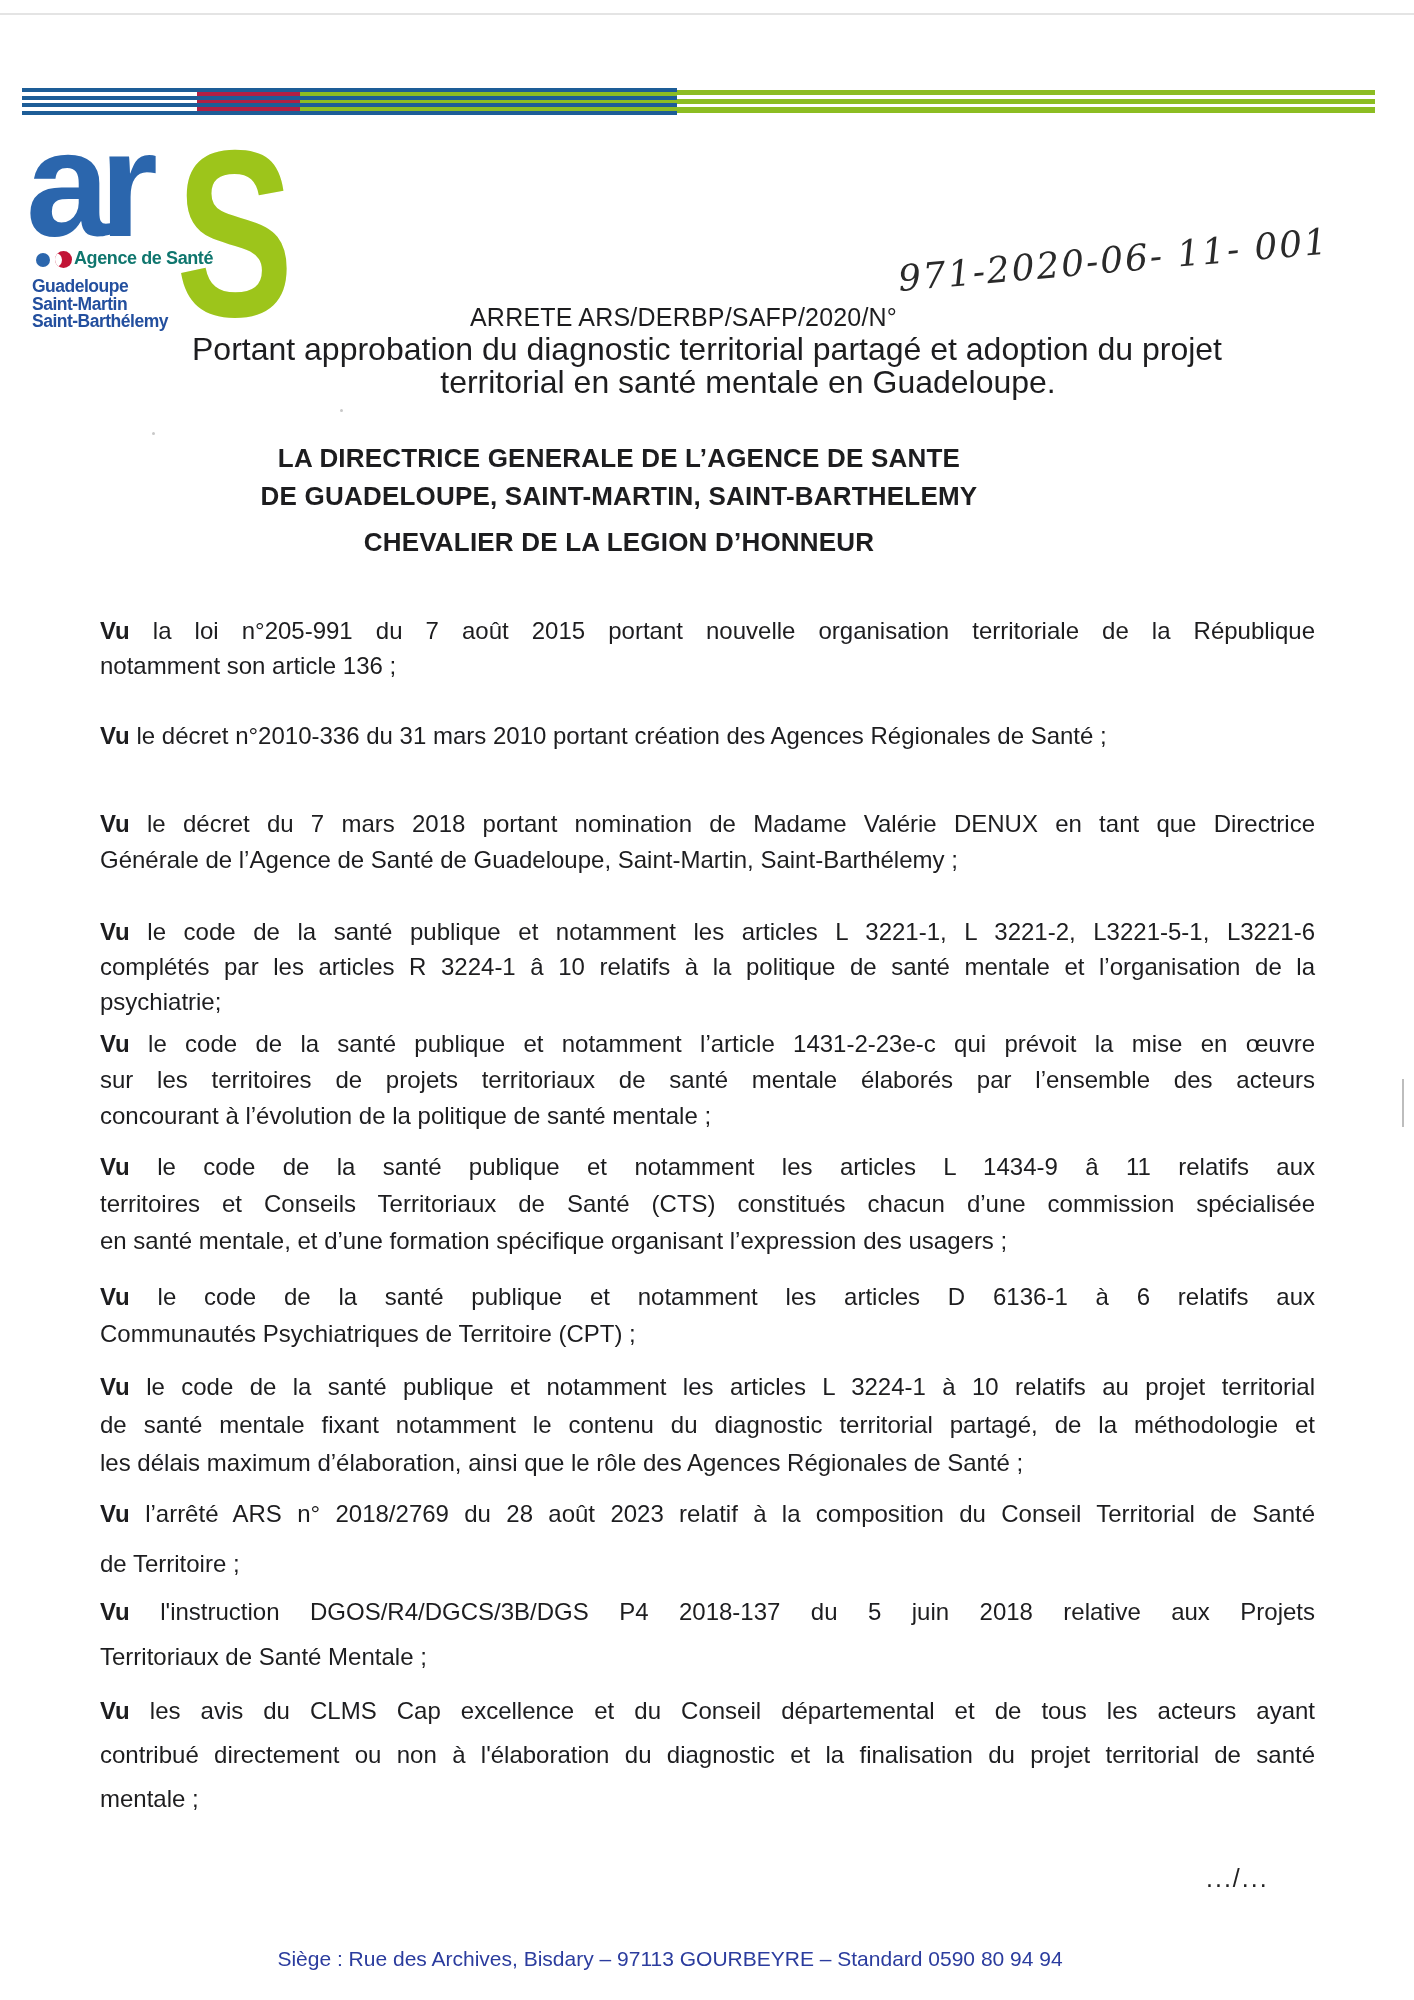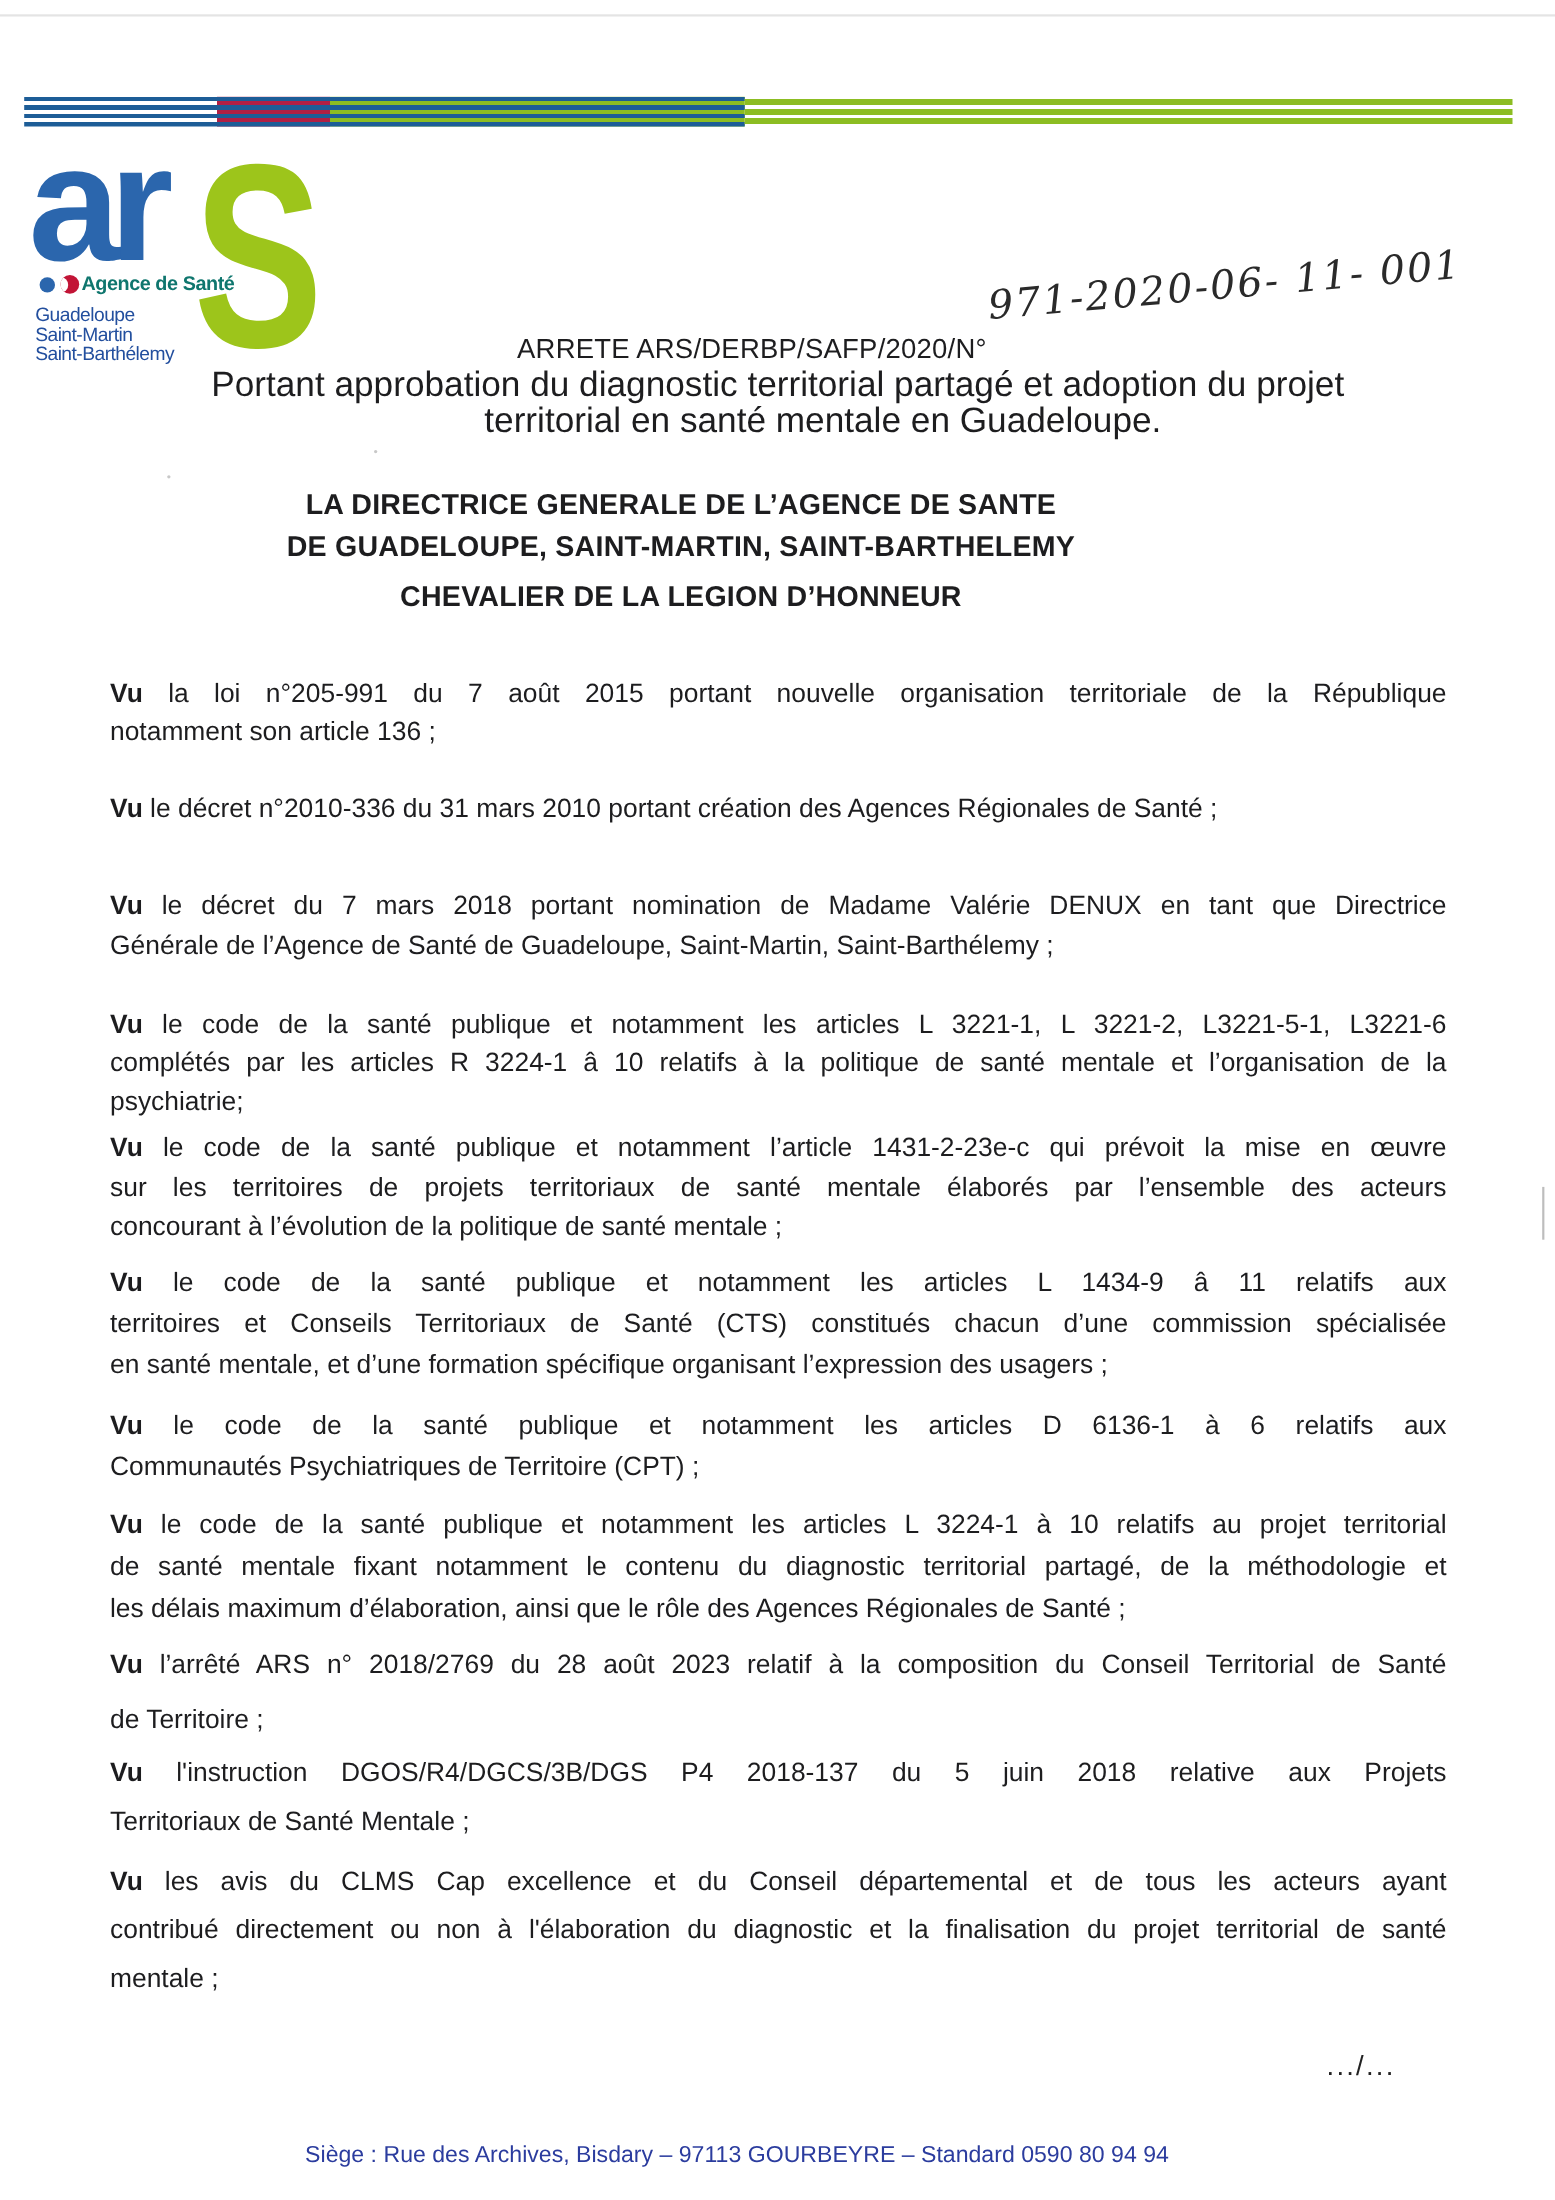--- a/index.html
+++ b/index.html
@@ -33,21 +33,21 @@
   .logo-s{position:absolute;left:146px;top:-13px;font-size:238px;font-weight:bold;
           color:#9dc51b;line-height:1;transform:scaleX(0.74);transform-origin:left top;}
   .logo-mark{position:absolute;left:6px;top:122px;height:18px;}
   .logo-dot{display:inline-block;vertical-align:middle;width:14px;height:14px;border-radius:50%;background:#2b66ad;}
   .logo-crescent{display:inline-block;vertical-align:middle;width:17px;height:17px;border-radius:50%;
                  background:#c21436;position:relative;margin-left:5px;overflow:hidden;}
   .logo-crescent::before{content:"";position:absolute;left:-6px;top:1.5px;width:13px;height:14px;
                  border-radius:50%;background:#ffffff;}
   .logo-agency{position:absolute;left:44px;top:120px;font-size:18px;font-weight:bold;
                color:#0f766e;letter-spacing:-0.4px;white-space:nowrap;}
-  .logo-regions{position:absolute;left:2px;top:150px;font-size:17.5px;font-weight:normal;
+  .logo-regions{position:absolute;left:2px;top:150px;font-size:17.5px;font-weight:bold;
                 color:#234f9e;line-height:17.5px;letter-spacing:-0.5px;}
 
   
   .arrete-typed{position:absolute;left:470px;top:303px;font-size:25px;font-weight:normal;
                 letter-spacing:0.2px;white-space:nowrap;}
   .handwritten{position:absolute;left:900px;top:258px;font-family:"DejaVu Serif",serif;
                font-style:italic;font-size:36px;color:#2a2a2a;transform:rotate(-5deg);
                transform-origin:left bottom;letter-spacing:2px;white-space:nowrap;}
   .subtitle{position:absolute;left:0;width:1414px;text-align:center;font-size:32px;}
   .subtitle1{top:331px;}

